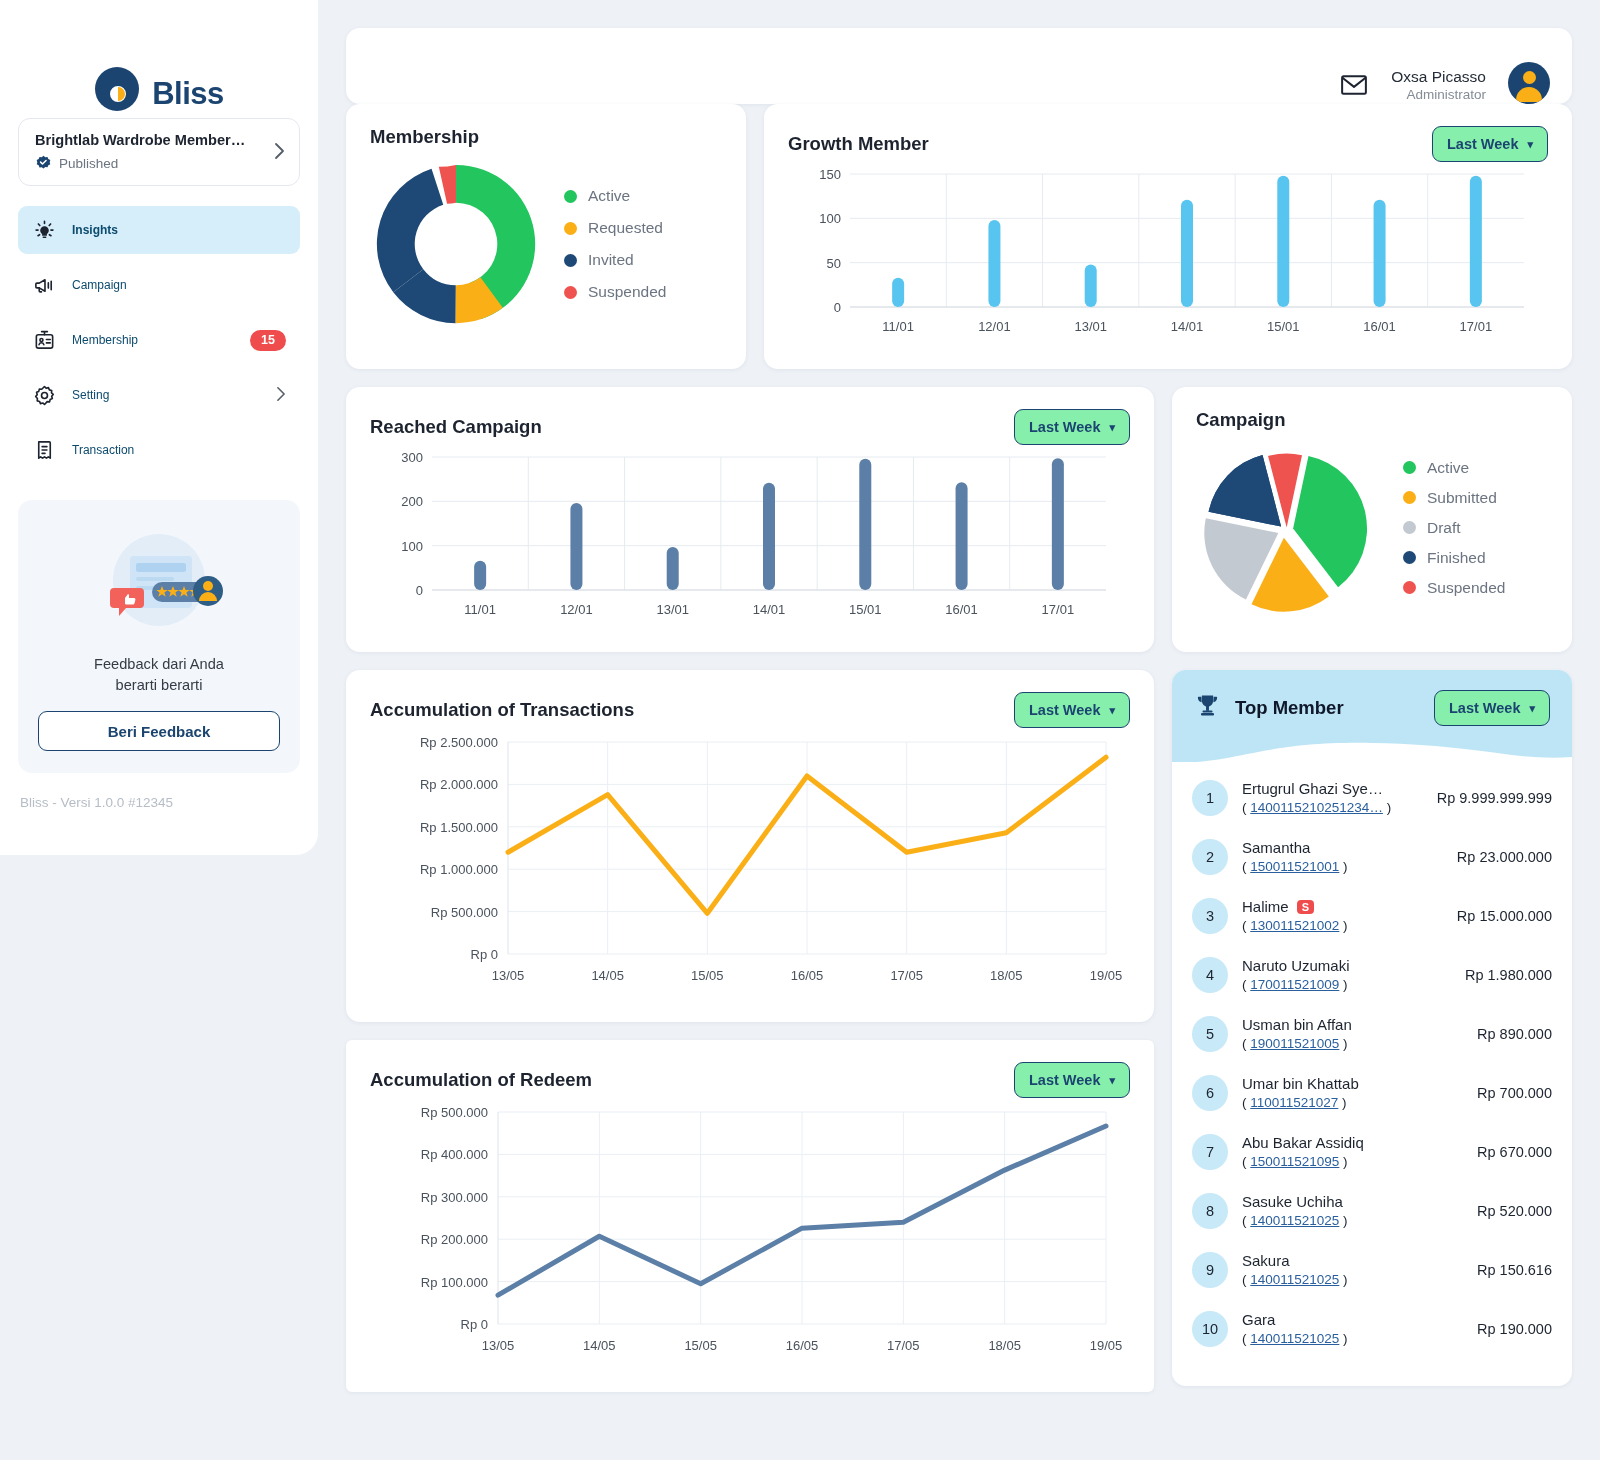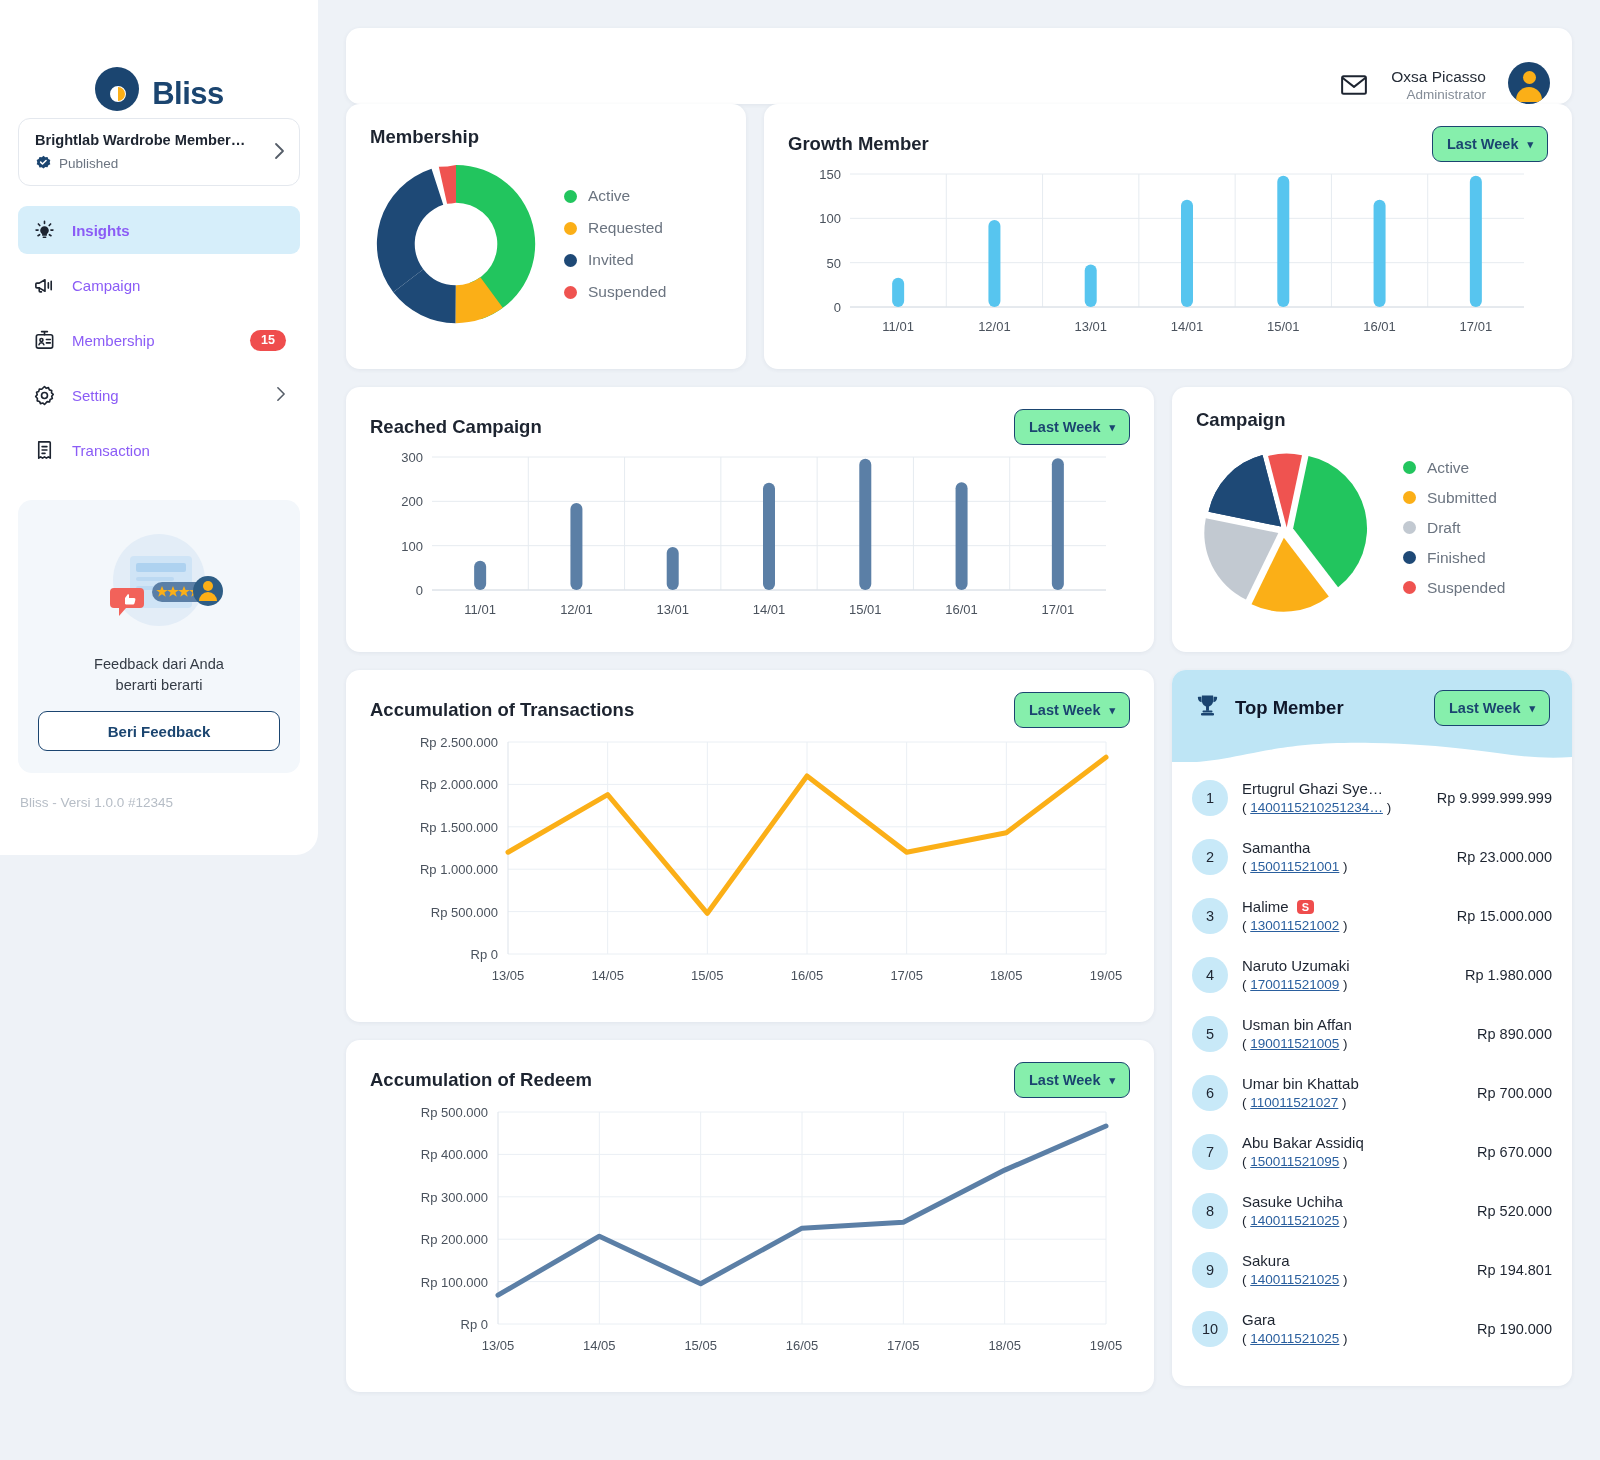--- a/index.html
+++ b/index.html
@@ -32,21 +32,21 @@
   .project-status { display: flex; align-items: center; gap: 7px; margin-top: 7px; }
   .project-status span { font-size: 13.5px; color: #6b7480; }
   .chev { color: #555d68; font-size: 16px; line-height: 1; }
 
   .nav { margin-top: 20px; }
   .nav-item {
     display: flex; align-items: center; gap: 16px;
     height: 48px; padding: 0 14px; border-radius: 9px;
     margin-bottom: 7px; cursor: pointer;
   }
-  .nav-item .label { font-size: 15px; color: #8b5cf6; flex: 1; }
+  .nav-item .label { font-size: 12px; color: #0c4a6e; flex: 1; }
   .nav-item.active { background: #d6eefa; }
   .nav-item.active .label { font-weight: 700; }
   .nav-icon { width: 24px; height: 24px; flex: 0 0 24px; display: flex; align-items: center; justify-content: center; }
   .badge {
     background: #ef4d4d; color: #fff; font-size: 12.5px; font-weight: 700;
     border-radius: 11px; padding: 3px 11px; line-height: 1.2;
   }
 
   .feedback-card {
     margin-top: 26px; background: #f3f7fb; border-radius: 14px;
@@ -88,21 +88,21 @@
   .membership-card { width: 400px; flex: 0 0 400px; padding: 22px 24px; height: 265px; }
   .donut-wrap { display: flex; align-items: center; gap: 22px; margin-top: 10px; }
   .legend { display: flex; flex-direction: column; gap: 14px; }
   .legend-item { display: flex; align-items: center; gap: 11px; font-size: 15.5px; color: #6b7480; }
   .dot { width: 13px; height: 13px; border-radius: 50%; flex: 0 0 13px; }
 
   .growth-card { flex: 1; padding: 22px 24px; height: 265px; }
   .reached-card { flex: 1; padding: 22px 24px; height: 265px; }
   .campaign-card { width: 400px; flex: 0 0 400px; padding: 22px 24px; height: 265px; }
   .trans-card { flex: 1; padding: 22px 24px; height: 345px; }
-  .redeem-card { flex: 1; padding: 22px 24px; height: 345px; }
+  .redeem-card { flex: 1; padding: 22px 24px; height: 345px; border-radius: 6px; }
 
   .cols { display: flex; gap: 18px; }
   .left-col { flex: 1; display: flex; flex-direction: column; gap: 18px; }
   .right-col { width: 400px; flex: 0 0 400px; display: flex; flex-direction: column; gap: 18px; }
 
   
   .topmember-card { background:#fff; border-radius: 14px; box-shadow: 0 1px 4px rgba(40,60,90,.07); overflow: hidden; height: 716px; }
   .tm-head { background: #bee5f5; padding: 20px 22px 0; position: relative; height: 92px; }
   .tm-head-inner { display: flex; align-items: center; justify-content: space-between; }
   .tm-title { display: flex; align-items: center; gap: 14px; font-size: 18.5px; font-weight: 700; color: #0f172a; }
@@ -629,21 +629,21 @@
                 <div class="tm-amt">Rp 520.000</div>
               </div>
               <div class="tm-row">
                 <div class="rank">9</div>
                 <div class="tm-info">
                   <div class="tm-name">
                     <span>Sakura</span>
                   </div>
                   <div class="tm-id">( <u>140011521025</u> )</div>
                 </div>
-                <div class="tm-amt">Rp 194.801</div>
+                <div class="tm-amt">Rp 150.616</div>
               </div>
               <div class="tm-row">
                 <div class="rank">10</div>
                 <div class="tm-info">
                   <div class="tm-name">
                     <span>Gara</span>
                   </div>
                   <div class="tm-id">( <u>140011521025</u> )</div>
                 </div>
                 <div class="tm-amt">Rp 190.000</div>

